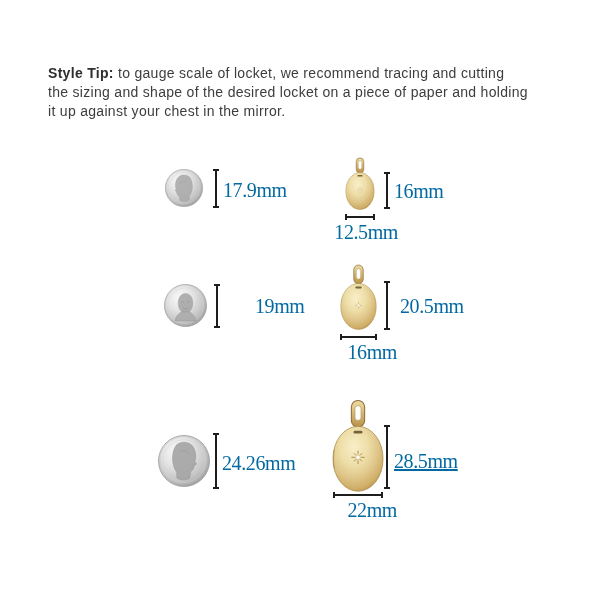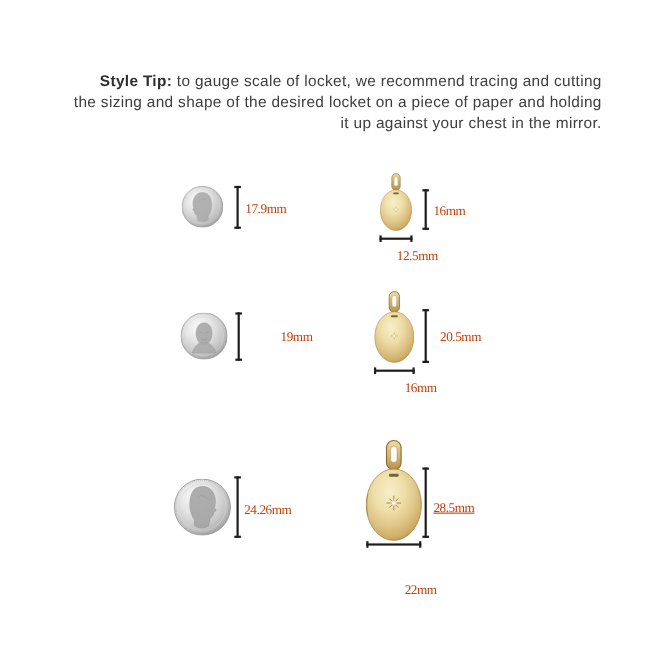--- a/index.html
+++ b/index.html
@@ -1,39 +1,39 @@
 <!DOCTYPE html>
 <html><head>
 <meta charset="utf-8">
 <style>
   html,body{margin:0;padding:0;}
   body{
     width:600px;height:600px;position:relative;background:#ffffff;overflow:hidden;
     font-family:"Liberation Sans",sans-serif;
   }
   .tip{
-    position:absolute;left:67px;top:50px;width:480px;
-    text-align:right;font-size:14px;line-height:19px;letter-spacing:.3px;
+    position:absolute;left:48px;top:50px;width:480px;
+    text-align:left;font-size:14px;line-height:19px;letter-spacing:.3px;
     color:#3d3d3d;
   }
   .tip b{font-weight:bold;color:#2e2e2e;}
   .abs{position:absolute;}
   
   .vline{position:absolute;width:2px;background:#1d1d1d;}
   .vline::before,.vline::after{content:"";position:absolute;left:-2px;width:6px;height:2px;background:#1d1d1d;}
   .vline::before{top:0;}
   .vline::after{bottom:0;}
   .hline{position:absolute;height:2px;background:#1d1d1d;}
   .hline::before,.hline::after{content:"";position:absolute;top:-2px;width:2px;height:6px;background:#1d1d1d;}
   .hline::before{left:0;}
   .hline::after{right:0;}
   
   .mlabel{
-    position:absolute;font-family:"Liberation Serif",serif;font-size:12px;line-height:18px;
-    letter-spacing:-0.4px;color:#c2410c;white-space:nowrap;
+    position:absolute;font-family:"Liberation Serif",serif;font-size:20px;line-height:18px;
+    letter-spacing:-0.4px;color:#0369a1;white-space:nowrap;
   }
   .center{text-align:right;}
   
   .r1-coin{left:165px;top:169px;width:38px;height:38px;}
   .r1-cvline{left:215px;top:169px;height:39px;}
   .r1-clabel{left:223px;top:181px;}
   .r1-locket{left:345px;top:157px;width:30px;height:53px;}
   .r1-lvline{left:386px;top:172px;height:37px;}
   .r1-lvlabel{left:394px;top:182px;}
   .r1-hline{left:345px;top:216px;width:30px;}
@@ -48,21 +48,21 @@
   .r2-hline{left:340px;top:336px;width:37px;}
   .r2-wlabel{left:320px;top:343px;width:77px;}
   
   .r3-coin{left:158px;top:435px;width:52px;height:52px;}
   .r3-cvline{left:215px;top:433px;height:56px;}
   .r3-clabel{left:222px;top:454px;}
   .r3-locket{left:332px;top:399px;width:52px;height:93px;}
   .r3-lvline{left:386px;top:425px;height:64px;}
   .r3-lvlabel{left:394px;top:452px;text-decoration:underline;}
   .r3-hline{left:333px;top:494px;width:50px;}
-  .r3-wlabel{left:320px;top:527px;width:77px;}
+  .r3-wlabel{left:320px;top:501px;width:77px;}
   svg.inst{display:block;width:100%;height:100%;}
   #svg-defs{position:absolute;width:0;height:0;}
 </style>
 </head>
 <body>
 
 <svg id="svg-defs" aria-hidden="true">
   <defs>
     <radialGradient id="gSilver" cx="38%" cy="32%" r="75%">
       <stop offset="0%" stop-color="#fbfbfb"></stop>

